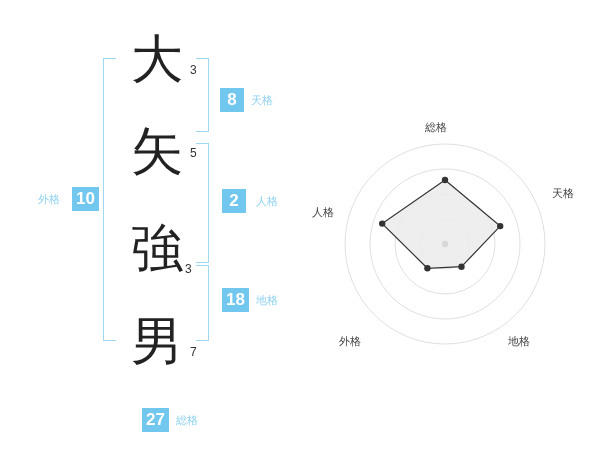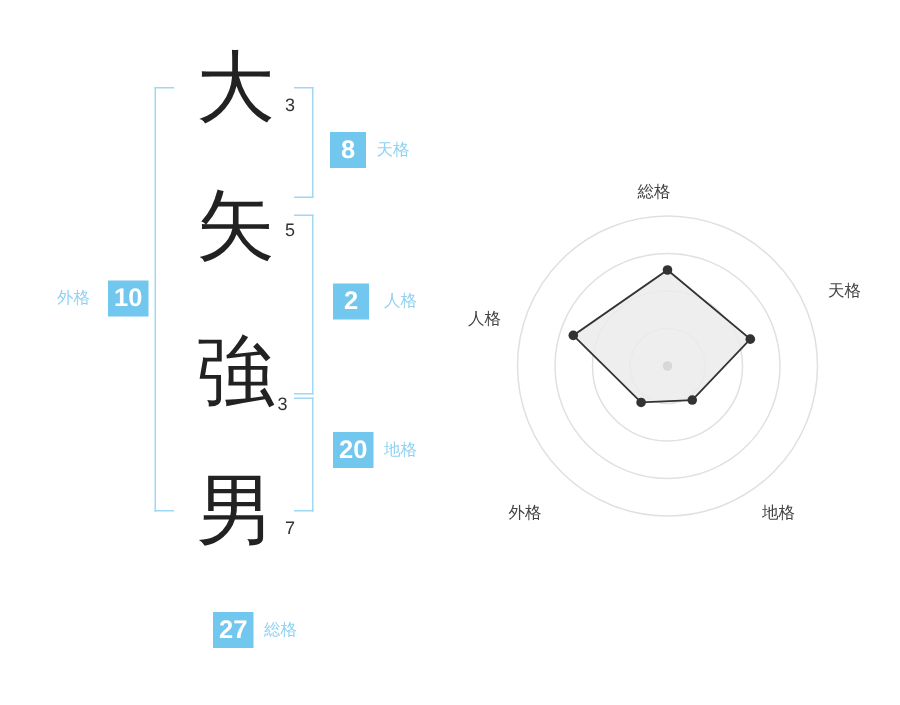--- a/index.html
+++ b/index.html
@@ -153,21 +153,21 @@
     <div class="brace brace-top"></div>
     <div class="brace brace-mid"></div>
     <div class="brace brace-bottom"></div>
 
     <div class="badge badge-tenkaku">8</div>
     <div class="badge-label lbl-tenkaku">天格</div>
 
     <div class="badge badge-jinkaku">2</div>
     <div class="badge-label lbl-jinkaku">人格</div>
 
-    <div class="badge badge-chikaku">20</div>
+    <div class="badge badge-chikaku">18</div>
     <div class="badge-label lbl-chikaku">地格</div>
 
     <div class="badge-label lbl-gaikaku">外格</div>
     <div class="badge badge-gaikaku">10</div>
 
     <div class="badge badge-soukaku">27</div>
     <div class="badge-label lbl-soukaku">総格</div>
   </div>
 
   <div class="chart-panel">

